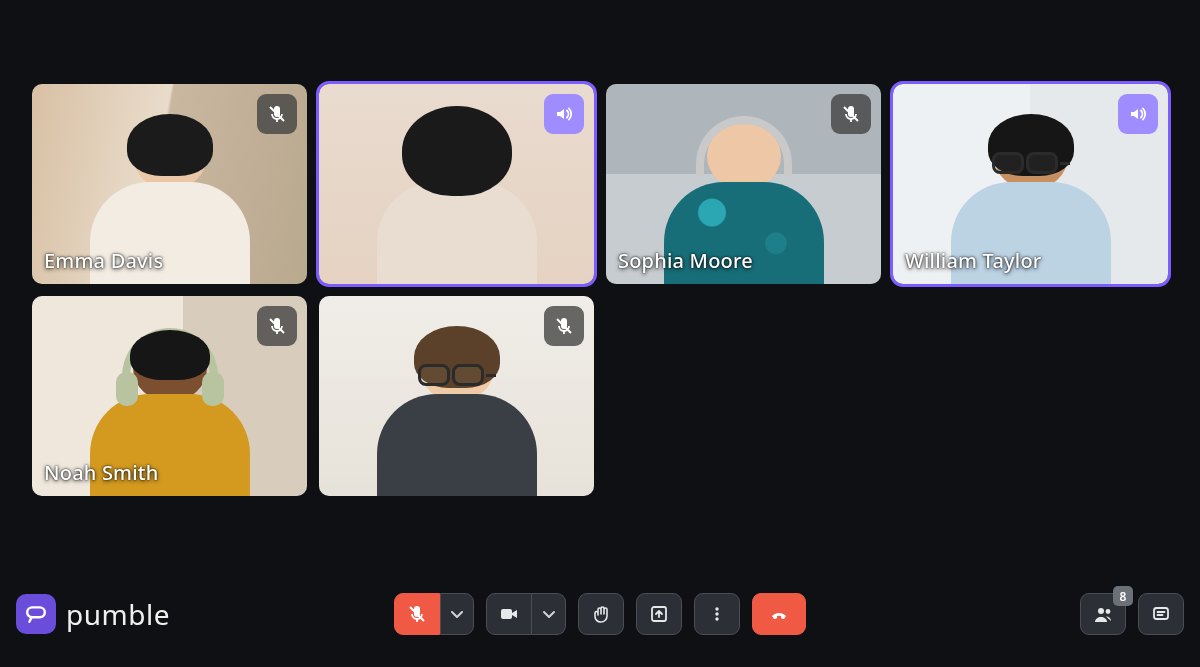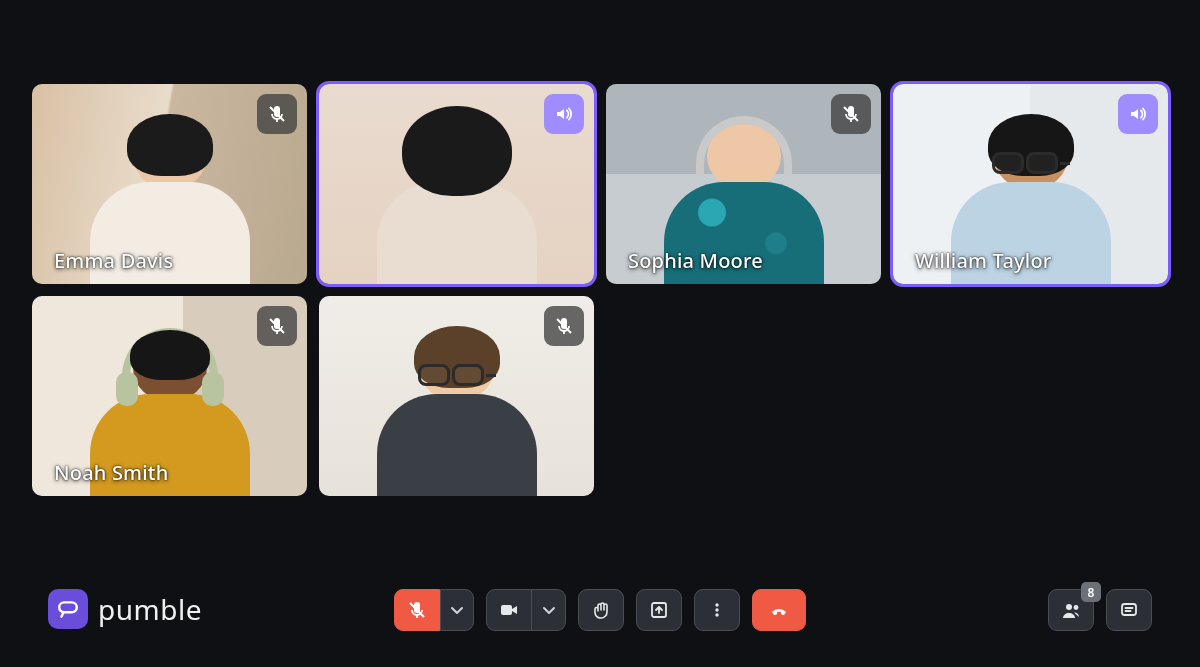--- a/index.html
+++ b/index.html
@@ -93,39 +93,38 @@
     width:32px;height:22px;border:3px solid #2b2b2b;border-radius:8px;background:rgba(255,255,255,0.05);
   }
   .glasses::after{content:"";width:10px;height:3px;background:#2b2b2b;}
 
   
   .name{
     position:absolute; left:12px; bottom:10px;
     font-size:20px; font-weight:500; letter-spacing:0.2px;
     color:#fff;
     text-shadow:0 1px 4px rgba(0,0,0,0.8),0 0 2px rgba(0,0,0,0.9);
-    margin-left:10px;
   }
 
   
   .status{
     position:absolute; top:10px; right:10px;
     width:40px;height:40px;border-radius:9px;
     display:flex;align-items:center;justify-content:center;
   }
   .status.muted{background:var(--badge-bg);}
   .status.speak{background:var(--speaking-light);}
   .status svg{width:20px;height:20px;display:block;}
 
   
   .bar{
     position:absolute; left:0;right:0;bottom:28px;
     height:50px;
-    display:flex; align-items:flex-start;
-    padding:0 48px;
+    display:flex; align-items:center;
+    padding:0 16px;
   }
   .logo{
     display:flex;align-items:center;gap:10px;
     font-size:28px;font-weight:400;letter-spacing:0.5px;color:#f0f0f0;
   }
   .logo-mark{
     width:40px;height:40px;border-radius:10px;background:#6a4ddb;
     display:flex;align-items:center;justify-content:center;
   }
   .logo-mark svg{width:22px;height:22px;}

